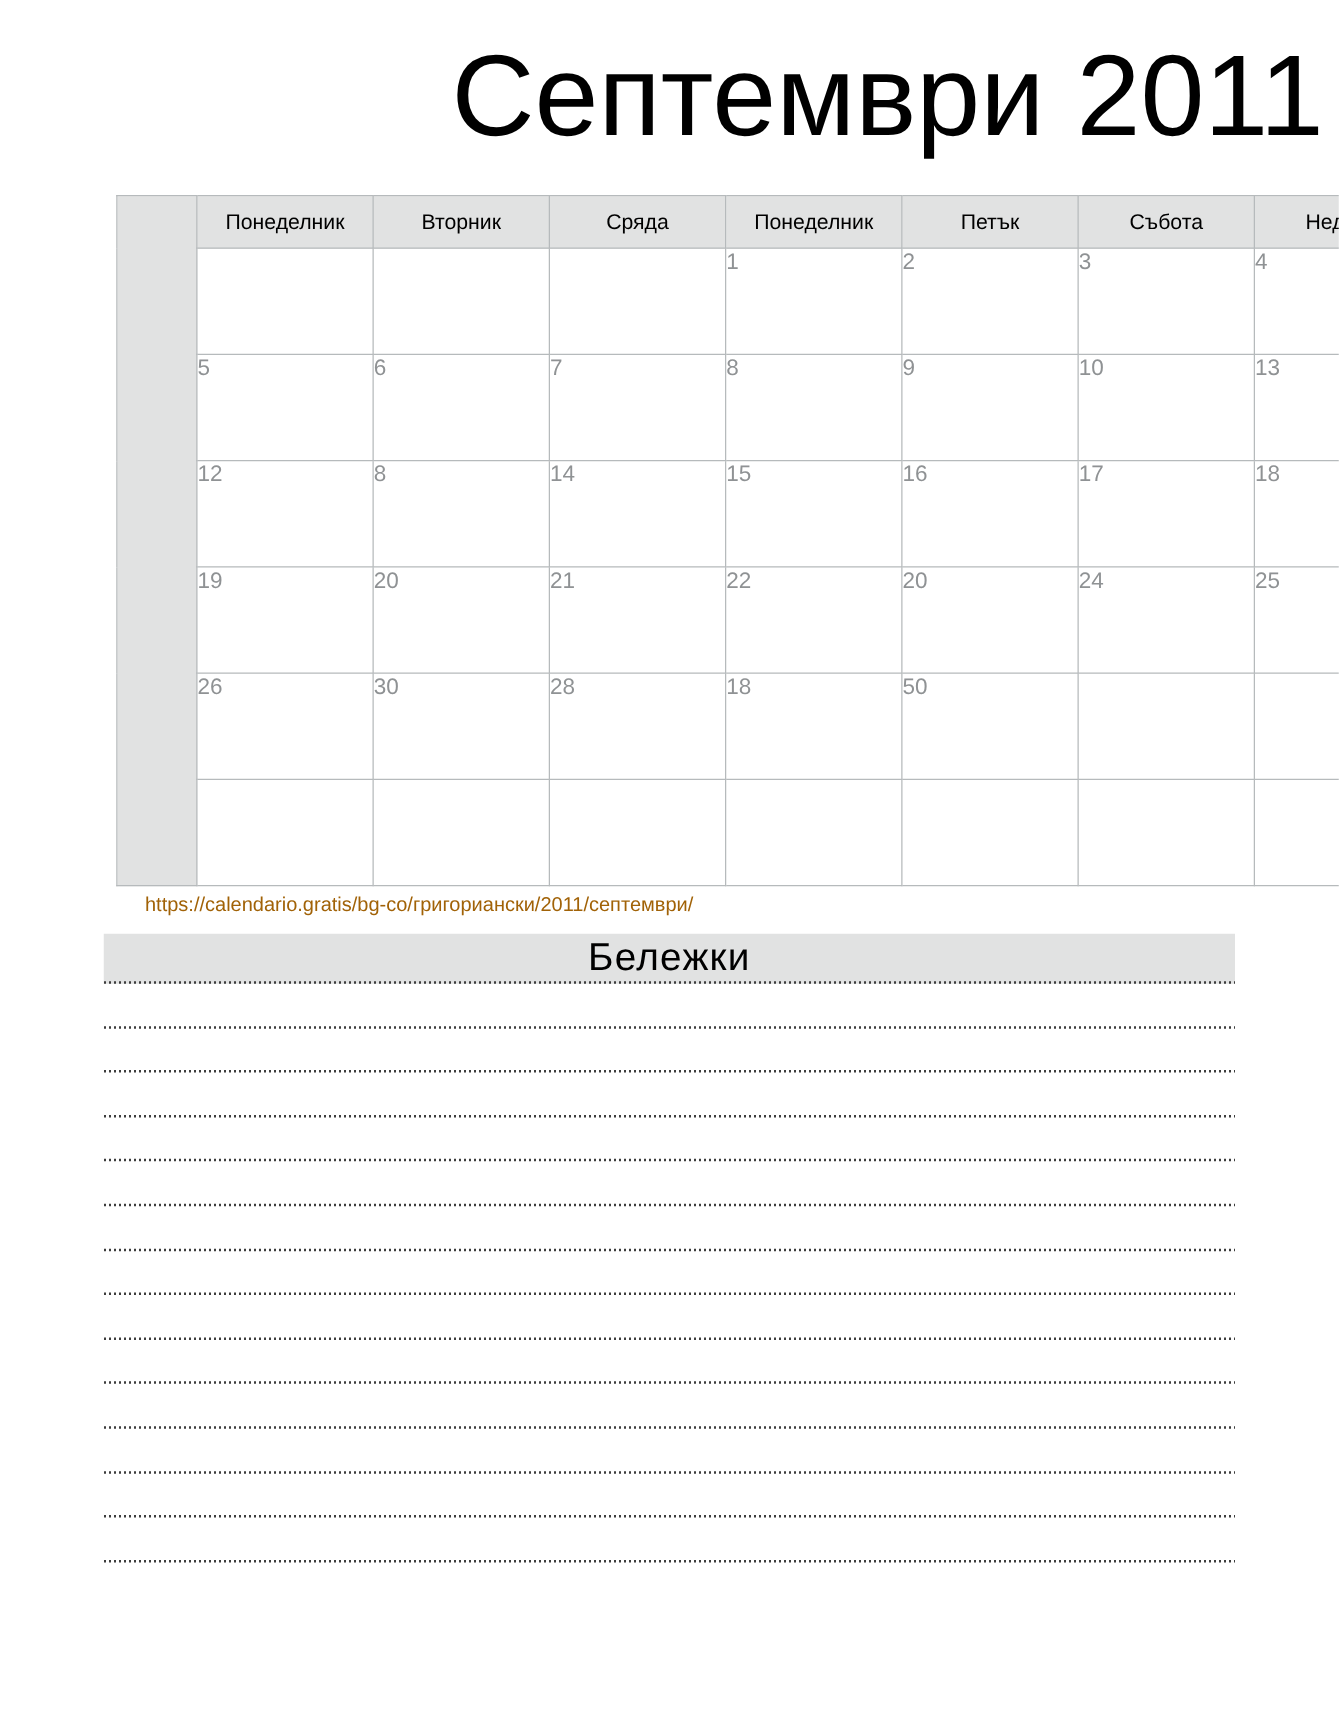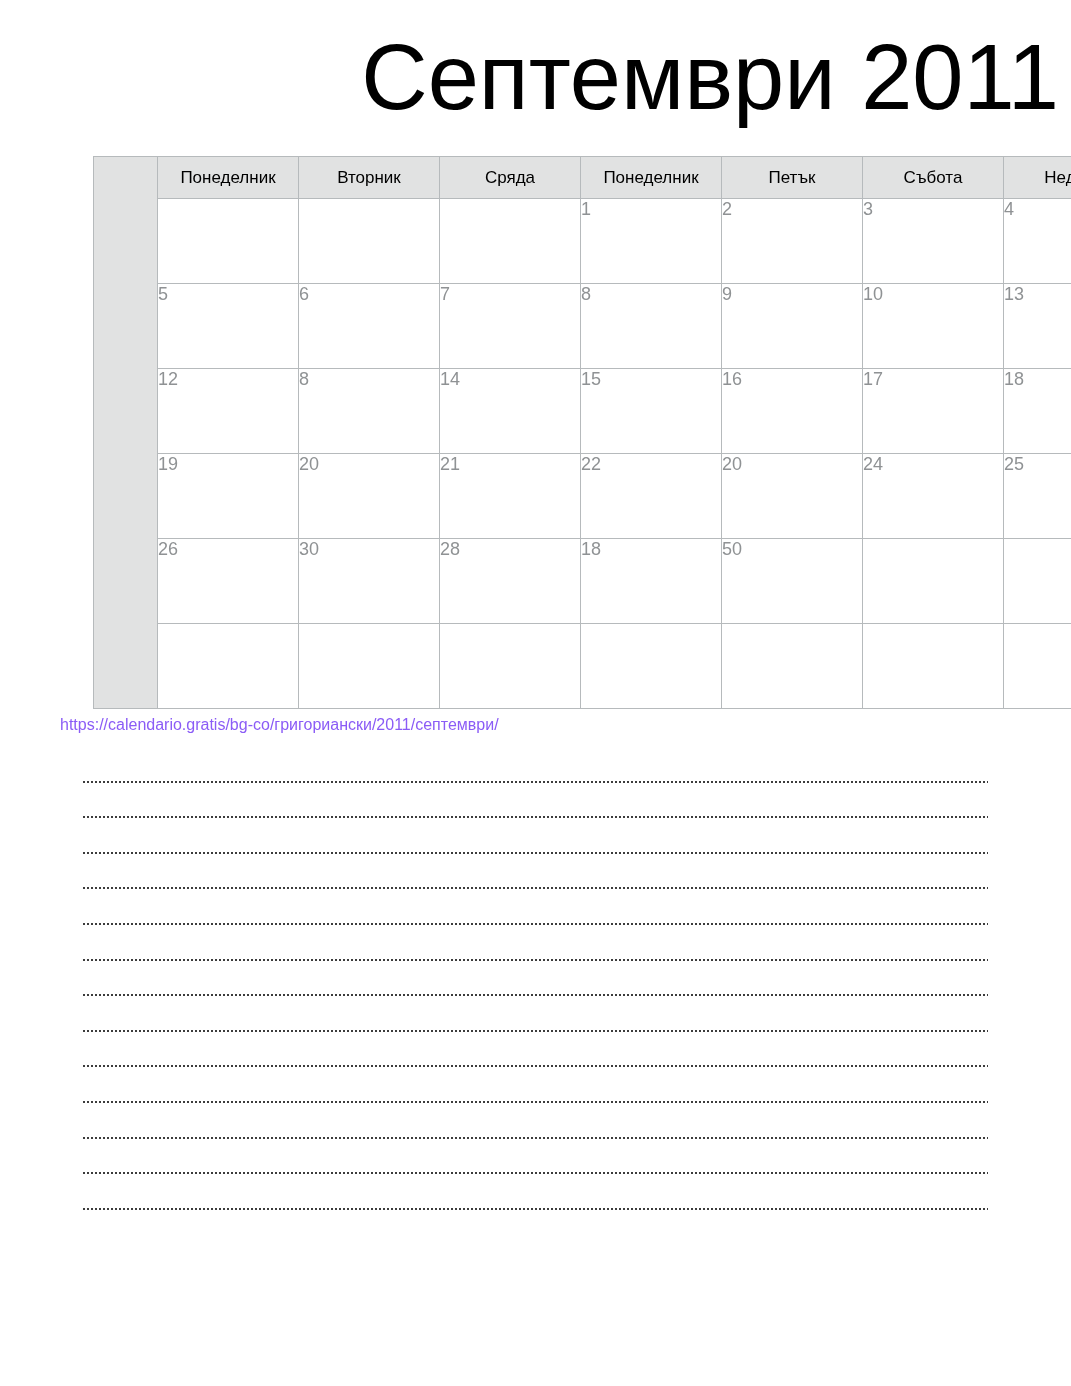--- a/index.html
+++ b/index.html
@@ -56,24 +56,24 @@
     vertical-align: top;
     text-align: left;
     font-size: 18px;
     color: #8f9294;
     padding: 2px 2px 0 5px;
     background: #ffffff;
   }
 
   
   .url-line {
-    margin: 6px 0 0 60px;
+    margin: 6px 0 0 116px;
     font-size: 16px;
     line-height: 20px;
-    color: #8b5cf6;
+    color: #a16207;
     text-decoration: none;
     display: inline-block;
   }
 
   
   .notes {
     width: 905px;
     margin: 12px 0 0 83px;
   }
   .dotted-bottom {
@@ -178,20 +178,23 @@
       <td class="day"></td>
     </tr>
   </tbody>
 </table>
 
 <div>
   <span class="url-line">https://calendario.gratis/bg-co/григориански/2011/септември/</span>
 </div>
 
 <div class="notes">
+  <div class="notes-header dotted-bottom">
+    <span>Бележки</span>
+  </div>
   <div>
       <div class="note-row dotted-bottom"></div>
       <div class="note-row dotted-bottom"></div>
       <div class="note-row dotted-bottom"></div>
       <div class="note-row dotted-bottom"></div>
       <div class="note-row dotted-bottom"></div>
       <div class="note-row dotted-bottom"></div>
       <div class="note-row dotted-bottom"></div>
       <div class="note-row dotted-bottom"></div>
       <div class="note-row dotted-bottom"></div>

